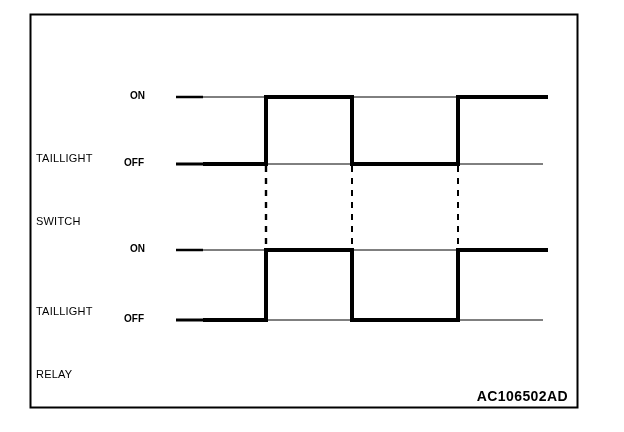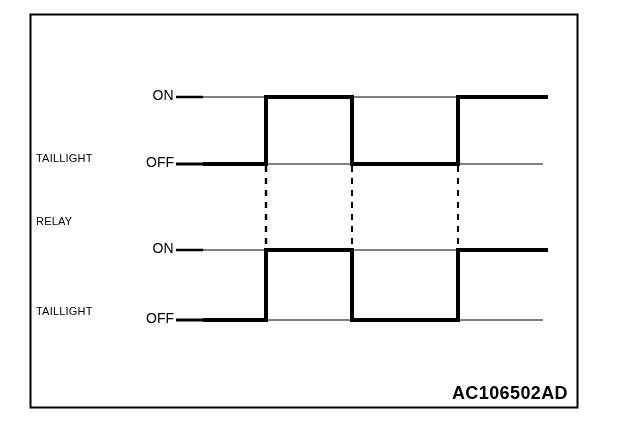--- a/index.html
+++ b/index.html
@@ -35,32 +35,33 @@
     position: absolute;
     font-size: 11px;
     line-height: 21px;
     letter-spacing: 0.2px;
     white-space: pre;
     font-family: "Liberation Sans", sans-serif;
   }
 
   .level-label {
     position: absolute;
-    font-size: 14px;
+    font-size: 10px;
     line-height: 17px;
     white-space: pre;
-    text-align: center;
+    text-align: left;
     font-family: "Liberation Sans", sans-serif;
+    font-weight: bold;
   }
 
   #part-code {
     position: absolute;
     right: 56px;
     bottom: 28px;
-    font-size: 18px;
+    font-size: 14px;
     font-weight: bold;
     letter-spacing: 0.4px;
     white-space: pre;
     font-family: "Liberation Sans", sans-serif;
     margin-left: 12px;
   }
 
   
   #label-switch  { left: 36px; top: 106px; }
   #label-relay   { left: 36px; top: 259px; }
@@ -104,25 +105,26 @@
 
     <g>
       <line x1="266" y1="166" x2="266" y2="320" stroke="#000000" stroke-width="2.4" stroke-dasharray="6 6"></line>
       <line x1="352" y1="166" x2="352" y2="250" stroke="#000000" stroke-width="2" stroke-dasharray="6 6"></line>
       <line x1="458" y1="166" x2="458" y2="250" stroke="#000000" stroke-width="2" stroke-dasharray="6 6"></line>
     </g>
   </svg>
 
   <div class="sig-label" id="label-switch">
     <div>TAILLIGHT</div>
-    <div>RELAY</div>
+    <div>SWITCH</div>
   </div>
 
   <div class="sig-label" id="label-relay">
     <div>TAILLIGHT</div>
+    <div>RELAY</div>
   </div>
 
   <div class="level-label" id="label-switch-on">ON</div>
   <div class="level-label" id="label-switch-off">OFF</div>
   <div class="level-label" id="label-relay-on">ON</div>
   <div class="level-label" id="label-relay-off">OFF</div>
 
   <div id="part-code">AC106502AD</div>
 </div>
 

